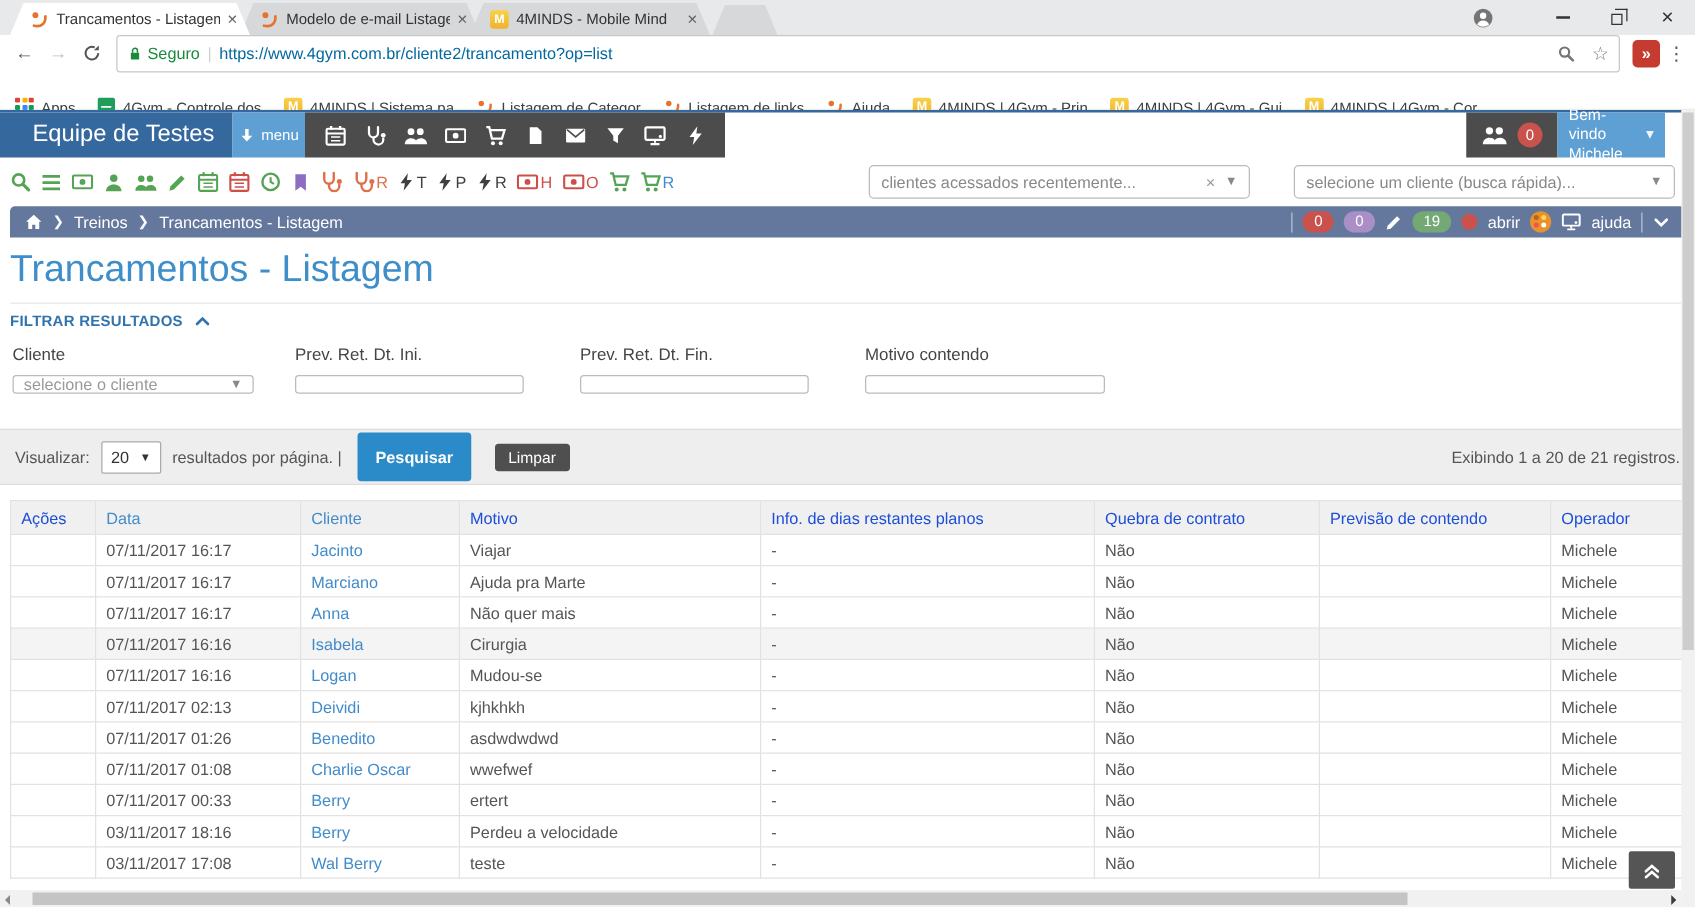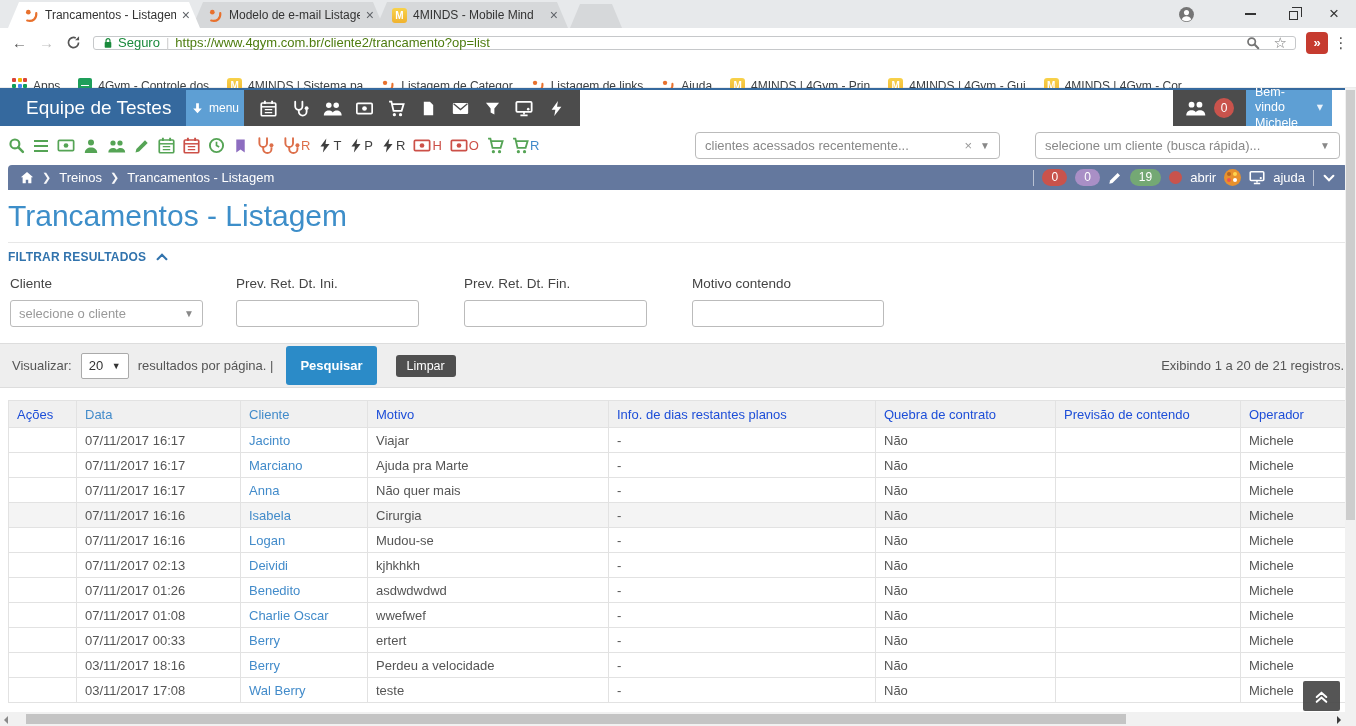--- a/index.html
+++ b/index.html
@@ -21,24 +21,24 @@
   .min-btn { right:86px; } .min-bar { width:11px; border-top:2px solid #333; }
   .max-btn { right:43px; }
   .restore { width:9px; height:9px; border:1.4px solid #333; position:relative; background:#e7e9eb; margin-top:2px;}
   .restore:before { content:""; position:absolute; left:2px; top:-4.5px; width:9px; height:9px; border:1.4px solid #333; border-bottom:none; border-left:none; }
   .close-btn { right:2px; font-size:17px; color:#333; }
 
   .addressbar { height:29px; background:#fff; display:flex; align-items:center; padding:0 6px; }
   .nav-arrow { width:27px; text-align:center; font-size:15px; color:#555; }
   .nav-arrow.disabled { color:#c0c0c0; }
   .reload-btn { width:27px; display:flex; justify-content:center; color:#555; }
-  .urlbox { flex:1; height:14px; border:1px solid #c6c8ca; border-radius:3px; display:flex; align-items:center; padding:0 8px; gap:6px; margin:0 6px; background:#fff; }
+  .urlbox { flex:1; height:30px; border:1px solid #c6c8ca; border-radius:3px; display:flex; align-items:center; padding:0 8px; gap:6px; margin:0 6px; background:#fff; }
   .secure { display:flex; align-items:center; gap:4px; color:#1a8a3c; font-size:13px; }
   .url-sep { color:#d0d0d0; }
-  .url-text { color:#4d7c0f; flex:1; white-space:nowrap; overflow:hidden; }
+  .url-text { color:#0369a1; flex:1; white-space:nowrap; overflow:hidden; }
   .omni-icon { color:#757575; margin-left:6px; }
   .star { color:#757575; font-size:15px; margin-left:8px; }
   .ext-btn { width:22px; height:22px; background:#c63b2f; border-radius:4px; color:#fff; font-weight:bold; font-size:13px; text-align:center; line-height:21px; margin:0 4px; }
   .menu-dots { width:18px; text-align:center; color:#555; font-size:15px; }
 
   .bookmarks { height:31px; background:#fff; border-bottom:1px solid #ececec; display:flex; align-items:center; padding:0 12px; gap:18px; font-size:12px; color:#3c4043; }
   .bm { display:flex; align-items:center; gap:6px; white-space:nowrap; overflow:hidden; max-width:152px; flex:none;margin-top:27px; }
   .apps-grid { display:grid; grid-template-columns:repeat(3,4px); grid-gap:1.5px; }
   .apps-grid i { width:4px; height:4px; border-radius:1px; }
   .m-badge { width:15px; height:15px; border-radius:3px; background:linear-gradient(#f8d24b,#f0b22e); color:#fff; font-weight:bold; font-size:10px; text-align:center; line-height:15px; flex:none; }
@@ -84,21 +84,21 @@
   .palette i:nth-child(3){ left:3px; top:9px; background:#ef5350; }
   .palette i:nth-child(4){ left:9px; top:9px; background:#fff; }
 
   .page-title { color:#3d8ec9; font-size:30px; font-weight:400; padding:8px 8px 8px; line-height:36px; }
   .rule { border:none; border-top:1px solid #e7e7e7; margin:0 8px; }
   .filter-head { padding:7px 8px 0; color:#3173ad; font-weight:bold; font-size:12px; display:flex; align-items:center; gap:9px; letter-spacing:.2px; }
   .filter-grid { position:relative; height:70px; }
   .fcol { position:absolute; top:12px; }
   .fcol label { display:block; color:#444; font-size:13.5px; margin-bottom:9px; }
   .f-cliente { left:10px; width:193px; } .f-ini { left:236px; width:183px; } .f-fin { left:464px; width:183px; } .f-motivo { left:692px; width:192px; }
-  .input, .select-like { width:100%; height:27px; border:1px solid #bbb; border-radius:3px; background:#fff; font:inherit; color:#555; padding:0 8px; }
+  .input, .select-like { width:100%; height:15px; border:1px solid #bbb; border-radius:3px; background:#fff; font:inherit; color:#555; padding:0 8px; }
   .select-like { display:flex; align-items:center; color:#999; }
   .select-like .sel-text { flex:1; }
   .select-like .caret { color:#888; font-size:10px; }
 
   .toolbar { margin-top:9px; height:45px; background:#eeeeee; border-top:1px solid #ddd; border-bottom:1px solid #ddd; display:flex; align-items:center; padding:0 12px; gap:9px; color:#555; }
   .pagesize { width:48px; height:26px; border:1px solid #aaa; border-radius:2px; background:#fff; display:flex; align-items:center; justify-content:space-between; padding:0 7px; color:#333; }
   .pagesize .caret { font-size:9px; color:#333; }
   .btn-search { background:#2b8bc8; color:#ffffff; border:none; border-radius:3px; padding:12px 14px; font-weight:bold; font-size:13px; margin-left:4px; }
   .btn-clear { background:#4f4f4f; color:#fff; border:none; border-radius:3px; padding:4px 11px; font-size:12.5px; margin-left:10px; }
   .showing { margin-left:auto; color:#555; }

